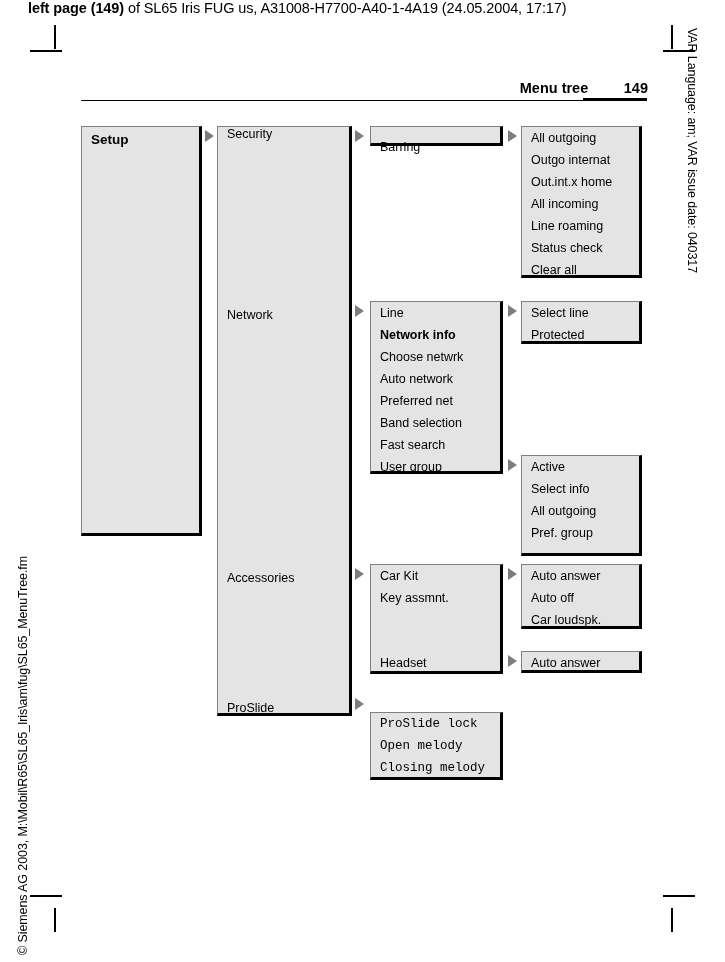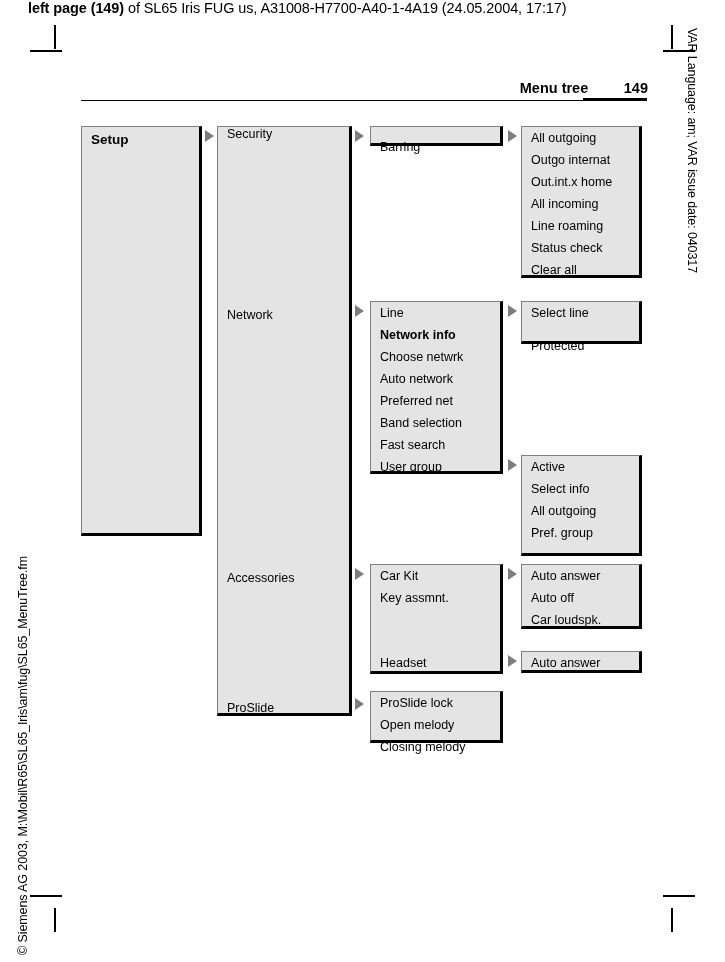--- a/index.html
+++ b/index.html
@@ -179,21 +179,21 @@
   <div class="row" style="top:92px;">Preferred net</div>
   <div class="row" style="top:114px;">Band selection</div>
   <div class="row" style="top:136px;">Fast search</div>
   <div class="row" style="top:158px;">User group</div>
 </div>
 <div class="arrow" style="left:508px; top:305px;"></div>
 <div class="arrow" style="left:508px; top:459px;"></div>
 
 <div class="box" style="left:521px; top:301px; width:121px; height:43px;">
   <div class="row" style="top:4px;">Select line</div>
-  <div class="row" style="top:37px;">Protected</div>
+  <div class="row" style="top:26px;">Protected</div>
 </div>
 
 <div class="box" style="left:521px; top:455px; width:121px; height:101px;">
   <div class="row" style="top:4px;">Active</div>
   <div class="row" style="top:26px;">Select info</div>
   <div class="row" style="top:48px;">All outgoing</div>
   <div class="row" style="top:70px;">Pref. group</div>
 </div>
 
 <div class="box" style="left:370px; top:564px; width:133px; height:110px;">
@@ -207,17 +207,17 @@
 <div class="box" style="left:521px; top:564px; width:121px; height:65px;">
   <div class="row" style="top:4px;">Auto answer</div>
   <div class="row" style="top:26px;">Auto off</div>
   <div class="row" style="top:48px;">Car loudspk.</div>
 </div>
 
 <div class="box" style="left:521px; top:651px; width:121px; height:22px;">
   <div class="row" style="top:4px;">Auto answer</div>
 </div>
 
-<div class="box" style="left:370px; top:691px; width:133px; height:52px;">
+<div class="box" style="left:370px; top:712px; width:133px; height:68px;font-family:Liberation Mono, monospace;">
   <div class="row" style="top:4px;">ProSlide lock</div>
   <div class="row" style="top:26px;">Open melody</div>
   <div class="row" style="top:48px;">Closing melody</div>
 </div>
 
 </body></html>

